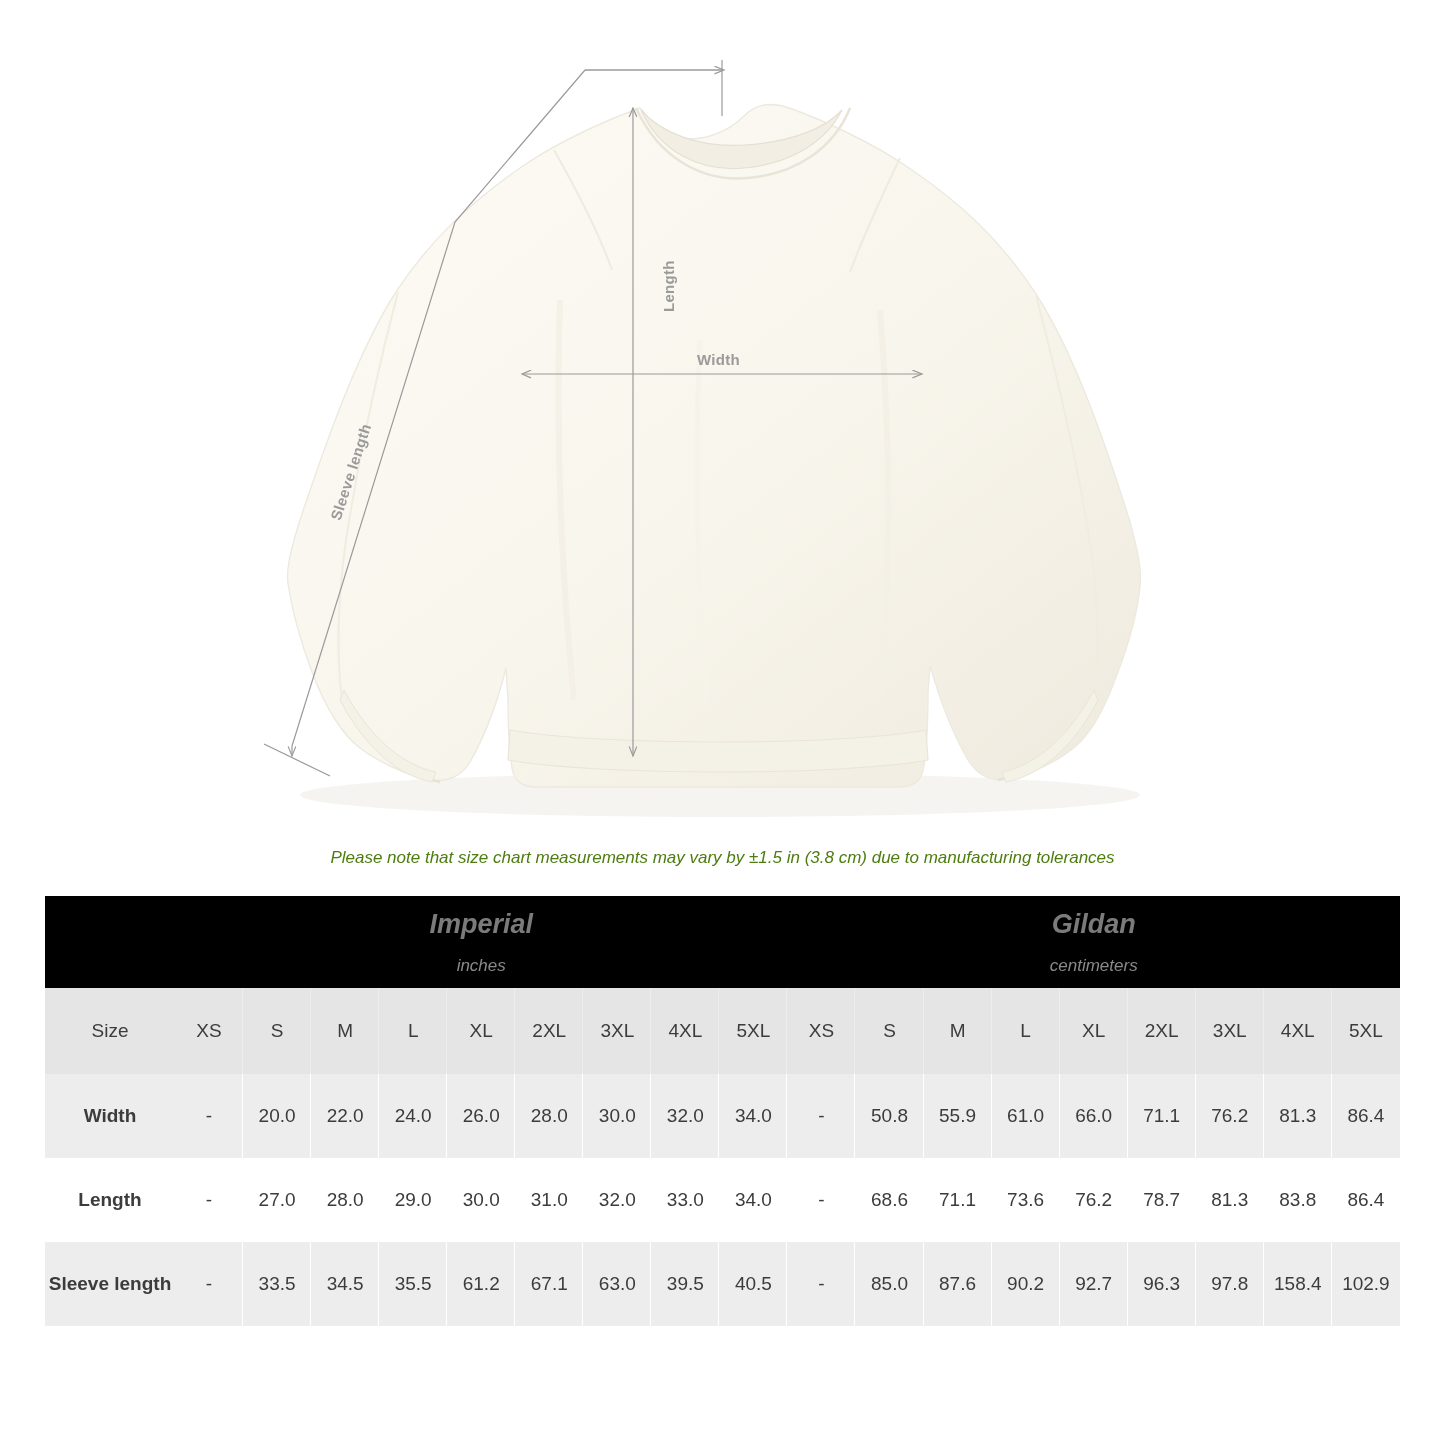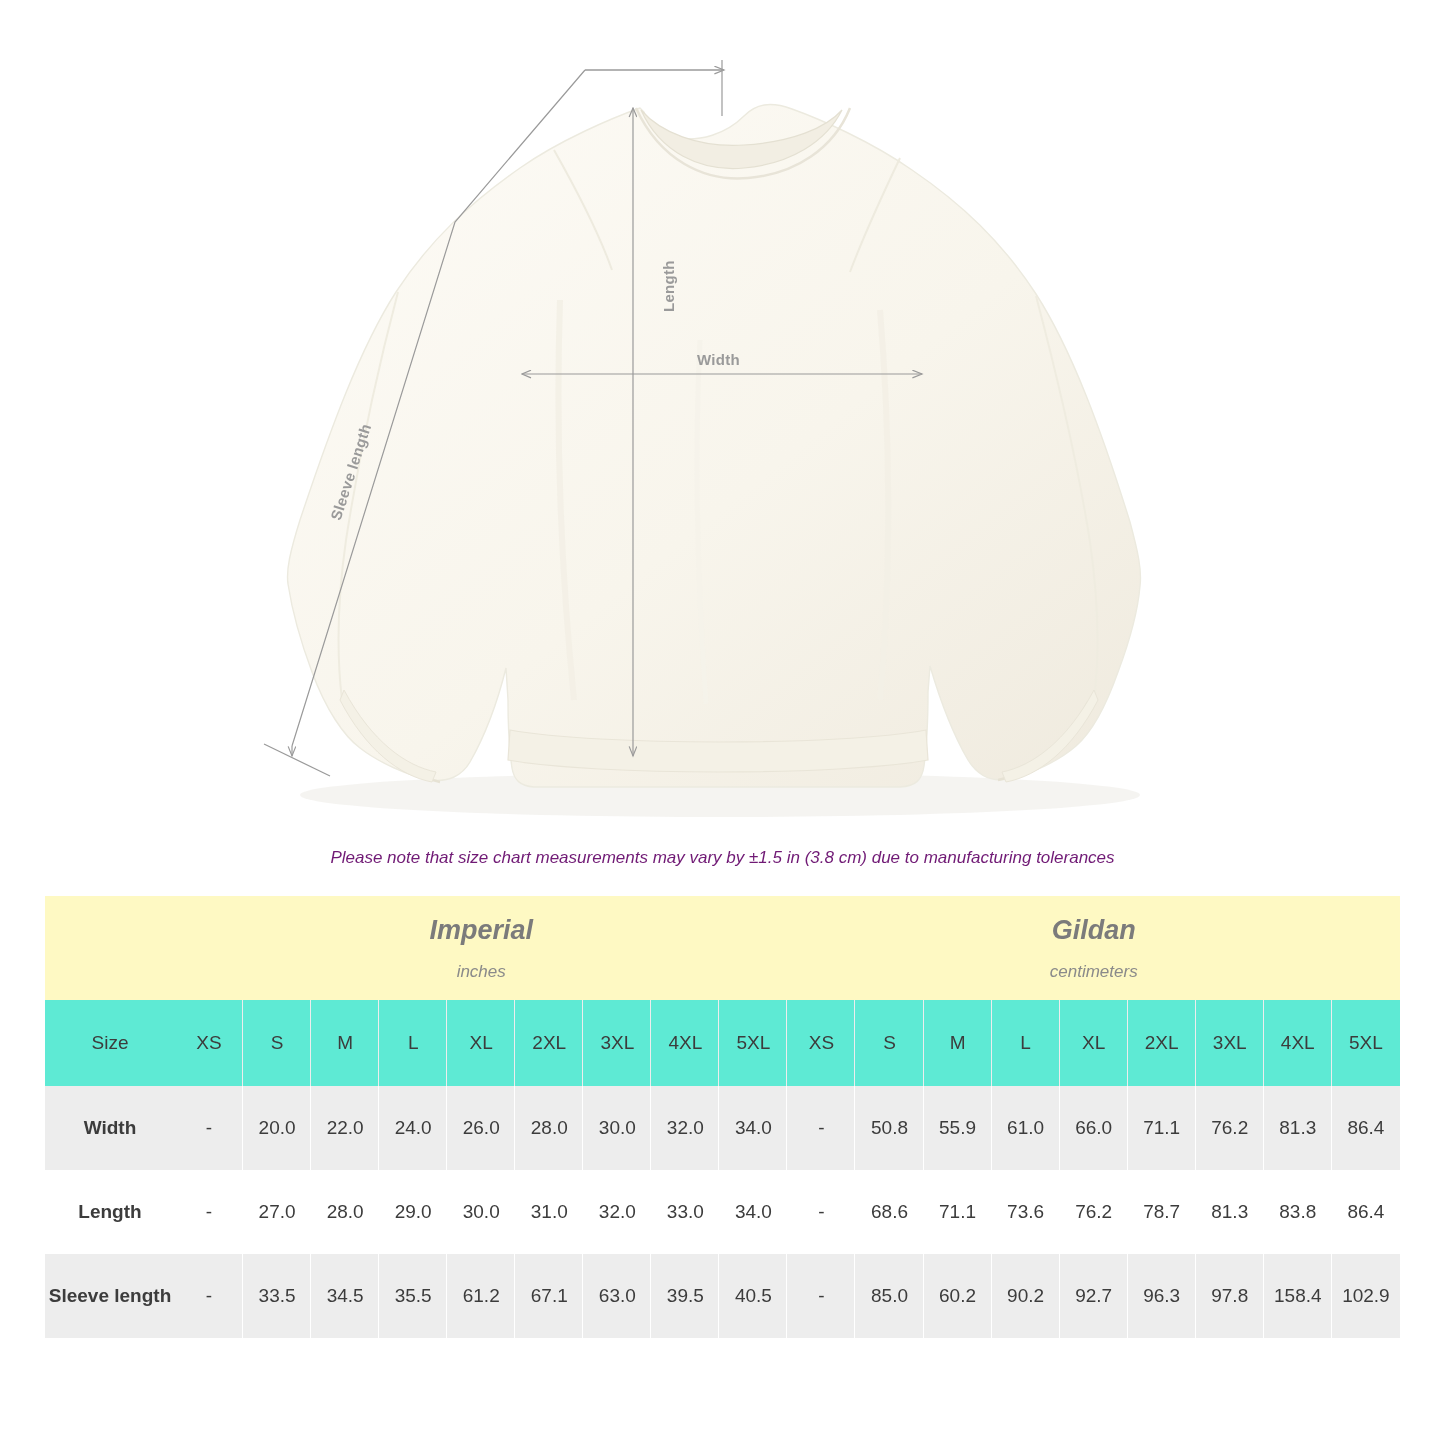--- a/index.html
+++ b/index.html
@@ -60,63 +60,63 @@
   .chart-title {
     font-size: 30px;
     font-weight: bold;
     color: #262626;
     letter-spacing: 0.2px;
   }
   .chart-note {
     margin-top: 18px;
     font-size: 17px;
     font-style: italic;
-    color: #701a75;
+    color: #4d7c0f;
   }
 
   
   .table-wrap {
     margin: 28px 45px 0 45px;
     width: 1355px;
   }
   table.size-table {
     border-collapse: collapse;
     width: 100%;
     table-layout: fixed;
   }
   table.size-table td, table.size-table th {
     text-align: center;
     vertical-align: middle;
     font-weight: normal;
   }
 
   .unitsys-row td {
-    background: #fef9c3;
-    height: 104px;
+    background: #000000;
+    height: 92px;
     padding: 0;
   }
   .unitsys-name {
     font-size: 27px;
     font-style: italic;
     font-weight: bold;
     color: #7b7b7b;
   }
   .unitsys-unit {
     font-size: 17px;
     font-style: italic;
     color: #8a8a8a;
     margin-top: 16px;
   }
 
   .head-row td {
     height: 84px;
     font-size: 19px;
     color: #3c3c3c;
     font-weight: bold;
-    background: #5eead4;
+    background: #e5e5e5;
   }
   .head-row td.rowhead {
     font-size: 19px;
   }
 
   .data-row td {
     height: 82px;
     font-size: 19px;
     color: #3c3c3c;
   }
@@ -332,21 +332,21 @@
           <td class="cell-sep">33.5</td>
           <td class="cell-sep">34.5</td>
           <td class="cell-sep">35.5</td>
           <td class="cell-sep">61.2</td>
           <td class="cell-sep">67.1</td>
           <td class="cell-sep">63.0</td>
           <td class="cell-sep">39.5</td>
           <td class="cell-sep">40.5</td>
           <td class="cell-sep">-</td>
           <td class="cell-sep">85.0</td>
-          <td class="cell-sep">60.2</td>
+          <td class="cell-sep">87.6</td>
           <td class="cell-sep">90.2</td>
           <td class="cell-sep">92.7</td>
           <td class="cell-sep">96.3</td>
           <td class="cell-sep">97.8</td>
           <td class="cell-sep">158.4</td>
           <td>102.9</td>
         </tr>
       </tbody>
     </table>
   </div>

